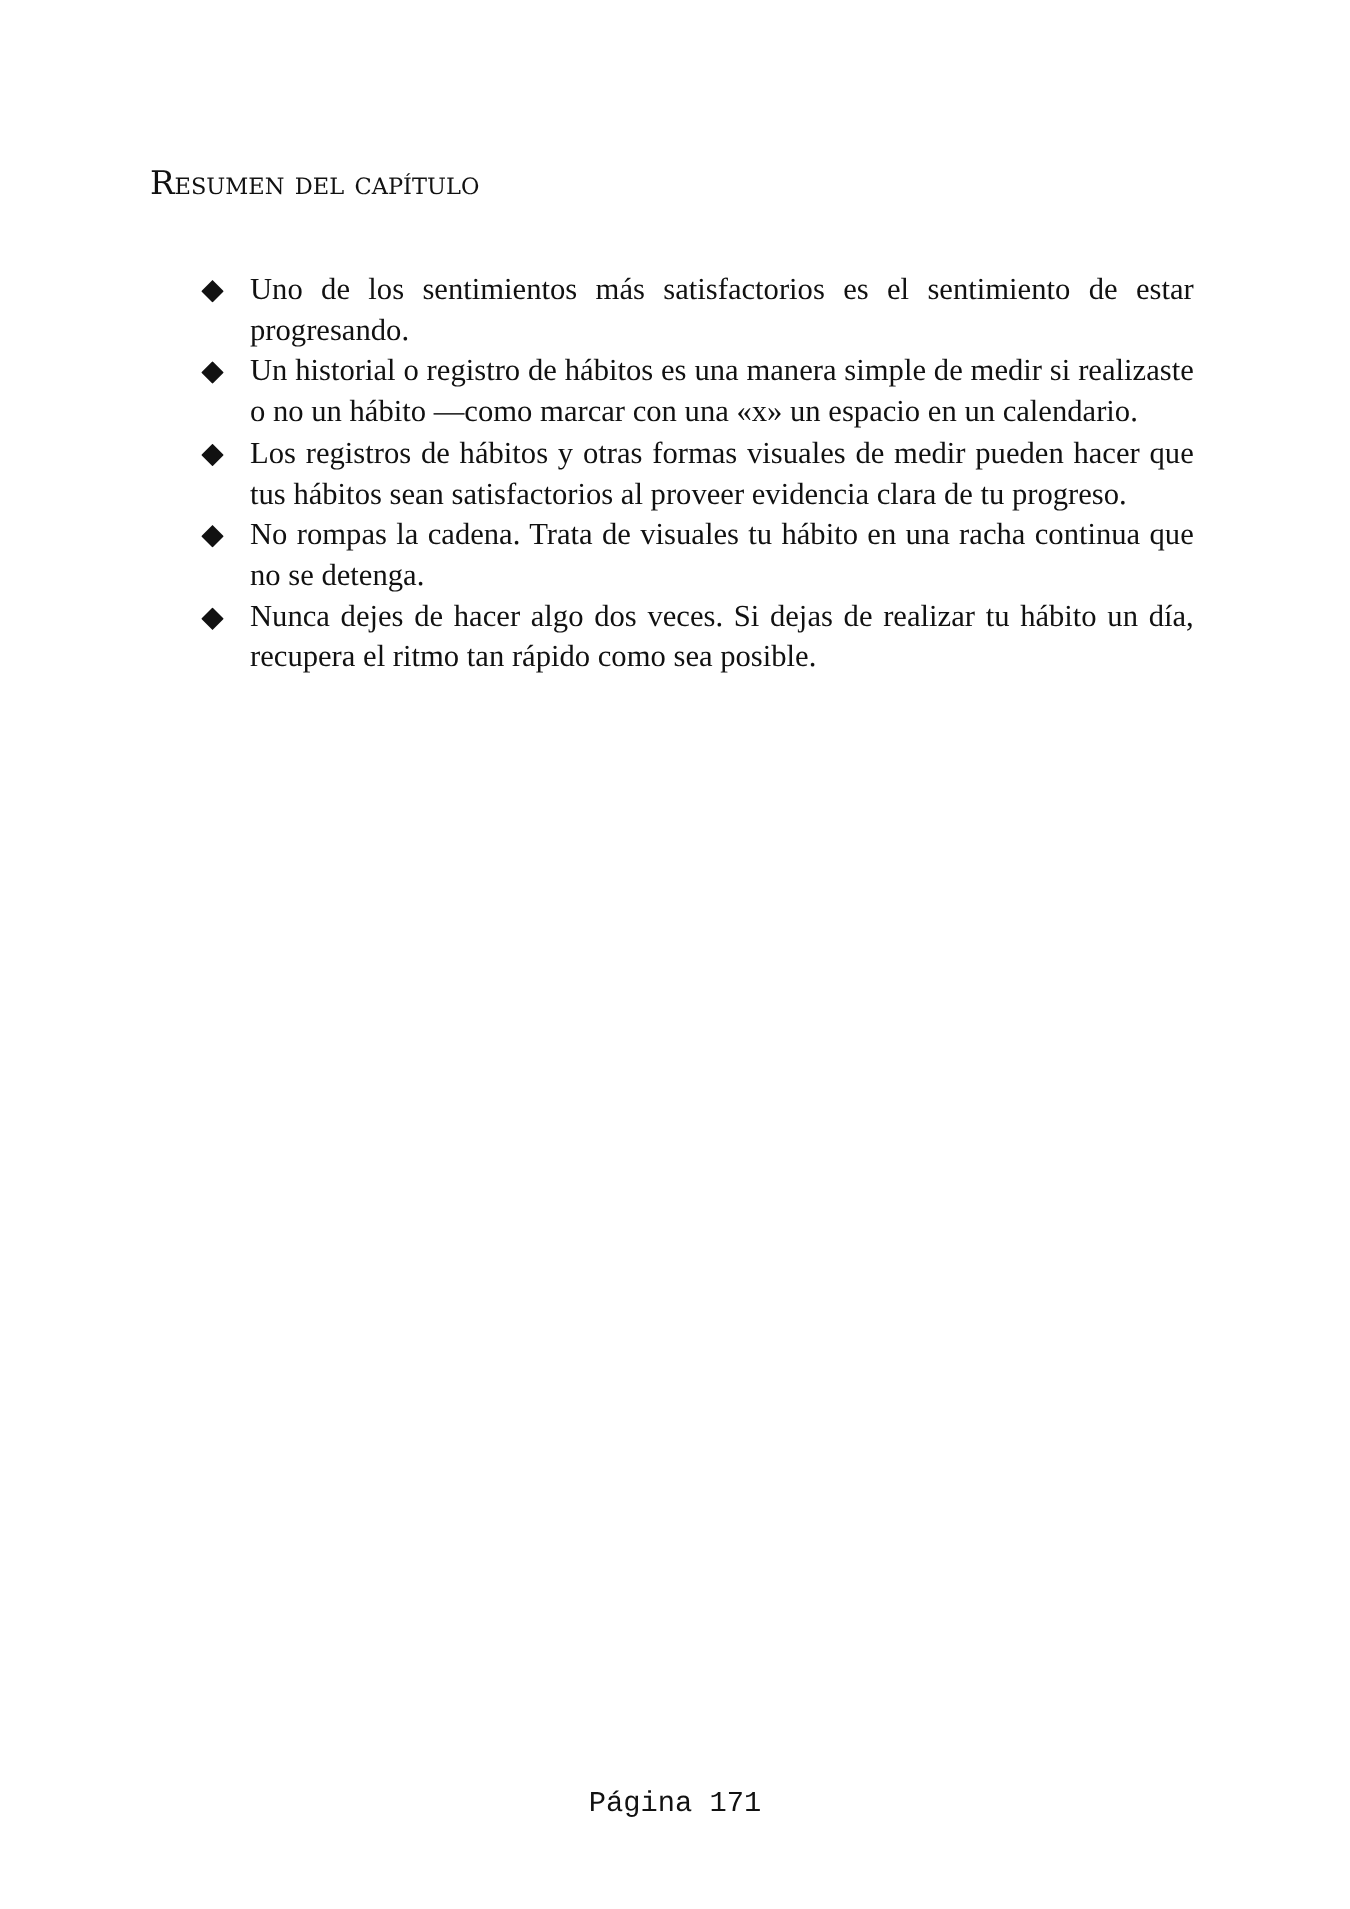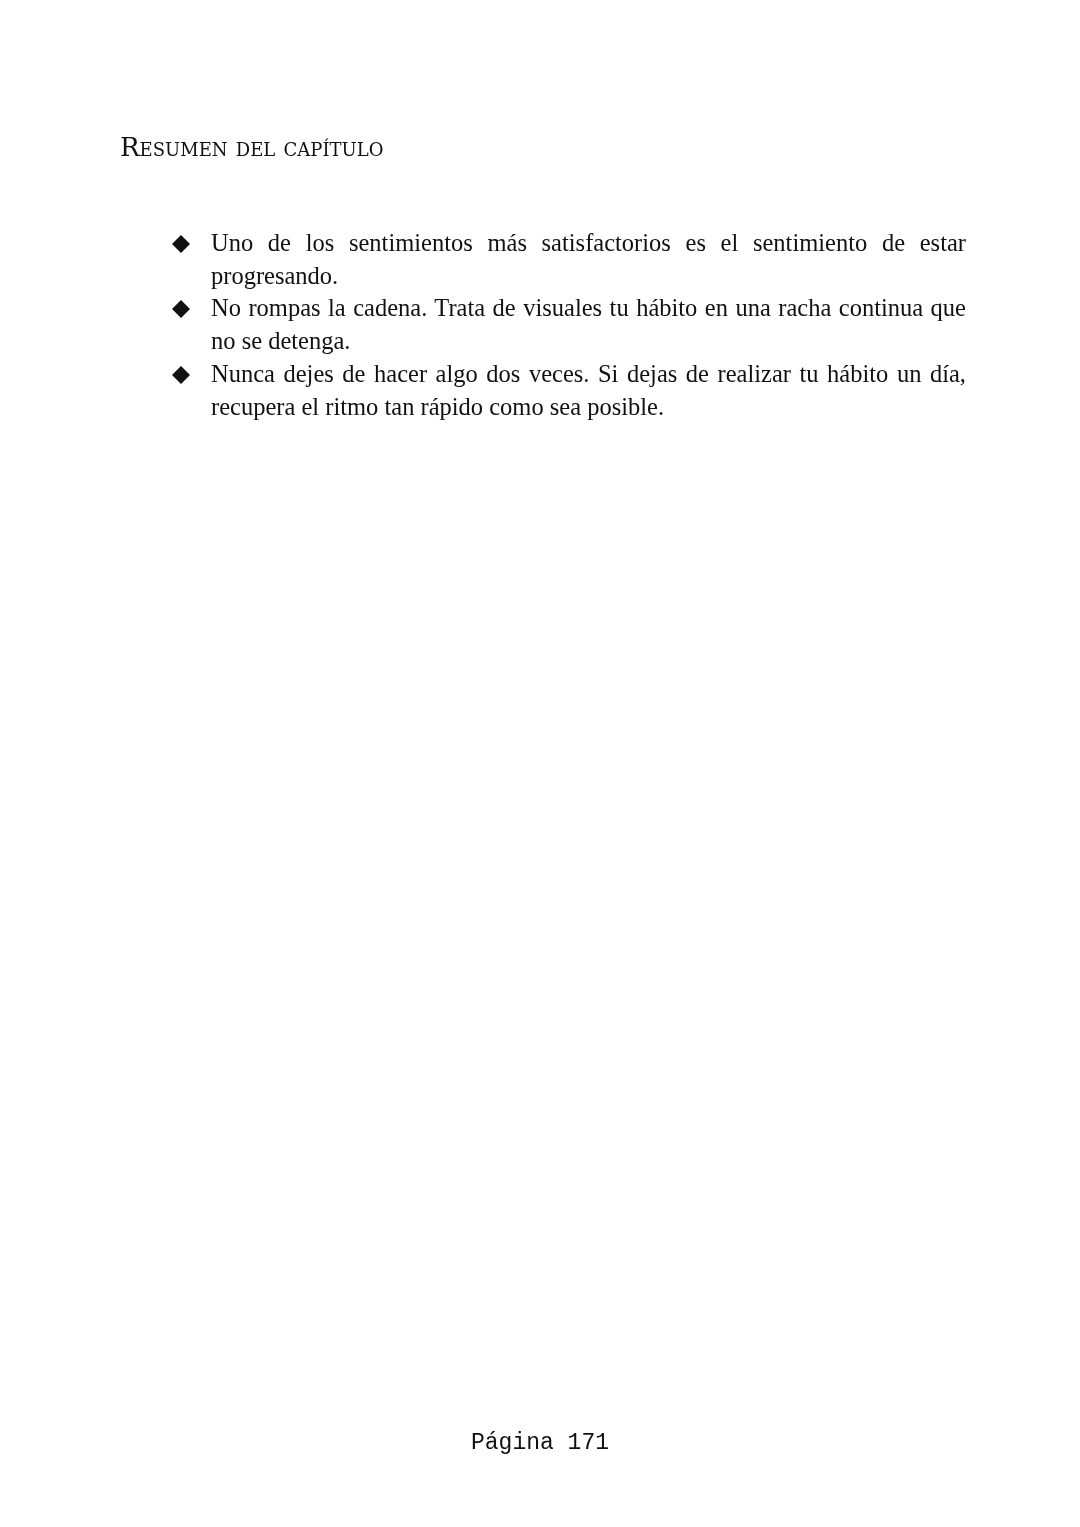--- a/index.html
+++ b/index.html
@@ -6,21 +6,21 @@
     body { width: 1080px; height: 1527px; position: relative; overflow: hidden; color: #111111; }
     .heading {
       position: absolute; left: 120px; top: 130px;
       font-family: "DejaVu Serif", serif; font-size: 26px; font-weight: normal;
       font-variant: small-caps; letter-spacing: 0px; color: #111;
       margin: 0; line-height: 34px;
     }
     .list {
       position: absolute; left: 155px; top: 211px; width: 795px;
       font-family: "Liberation Serif", serif; font-size: 24.5px; line-height: 32.7px;
-      margin: 16px; padding: 0; list-style: none;
+      margin: 5px; padding: 0; list-style: none;
     }
     .item { position: relative; padding-left: 40px; text-align: justify; text-align-last: left; }
     .bullet {
       position: absolute; left: 1px; top: 8px; width: 18px; height: 18px;
       display: inline-block;
     }
     .bullet svg { display: block; }
     .text { display: block; }
     .footer {
       position: absolute; left: 0; width: 1080px; top: 1427px; text-align: center;
@@ -40,20 +40,36 @@
         </svg>
       </span>
     <span class="text">Uno de los sentimientos más satisfactorios es el sentimiento de estar progresando.</span>
   </li>
   <li class="item">
     <span class="bullet">
         <svg width="18" height="18" viewBox="0 0 18 18">
           <path d="M9 0 L18 9 L9 18 L0 9 Z" fill="#111"></path>
         </svg>
       </span>
+    <span class="text">Un historial o registro de hábitos es una manera simple de medir si realizaste o no un hábito —como marcar con una «x» un espacio en un calendario.</span>
+  </li>
+  <li class="item">
+    <span class="bullet">
+        <svg width="18" height="18" viewBox="0 0 18 18">
+          <path d="M9 0 L18 9 L9 18 L0 9 Z" fill="#111"></path>
+        </svg>
+      </span>
+    <span class="text">Los registros de hábitos y otras formas visuales de medir pueden hacer que tus hábitos sean satisfactorios al proveer evidencia clara de tu progreso.</span>
+  </li>
+  <li class="item">
+    <span class="bullet">
+        <svg width="18" height="18" viewBox="0 0 18 18">
+          <path d="M9 0 L18 9 L9 18 L0 9 Z" fill="#111"></path>
+        </svg>
+      </span>
     <span class="text">No rompas la cadena. Trata de visuales tu hábito en una racha continua que no se detenga.</span>
   </li>
   <li class="item">
     <span class="bullet">
         <svg width="18" height="18" viewBox="0 0 18 18">
           <path d="M9 0 L18 9 L9 18 L0 9 Z" fill="#111"></path>
         </svg>
       </span>
     <span class="text">Nunca dejes de hacer algo dos veces. Si dejas de realizar tu hábito un día, recupera el ritmo tan rápido como sea posible.</span>
   </li>

